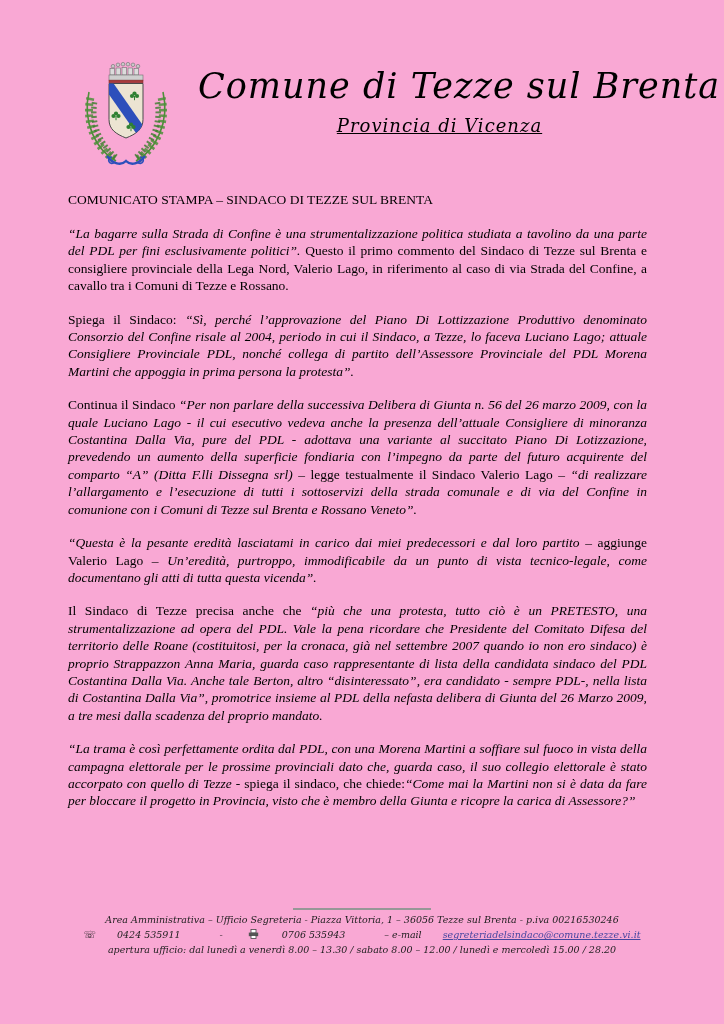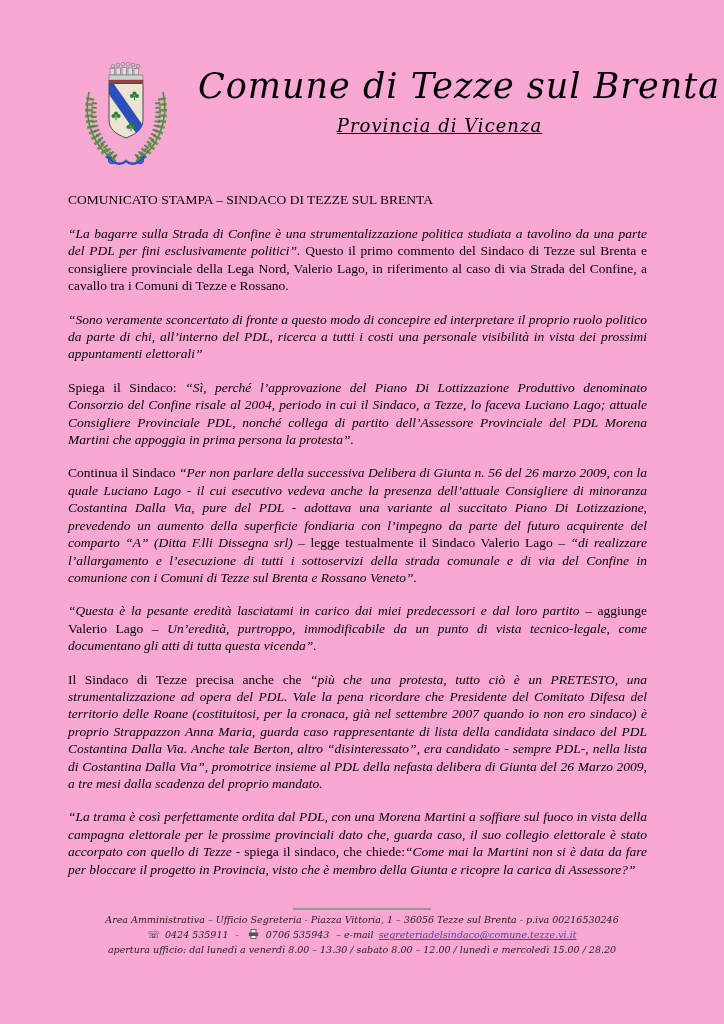--- a/index.html
+++ b/index.html
@@ -54,21 +54,21 @@
     width:138px;height:0;
     border-top:2px solid #979797;
     margin:0 auto 3px auto;
   }
   .contact-line .glyph{
     font-family:"DejaVu Sans", sans-serif;
     font-style:normal;font-size:10px;
   }
   .contact-line svg{vertical-align:-1px;margin:0 2px 0 4px;}
   .email-link{color:#4646a0;text-decoration:underline;text-align:right;}
-  .sp{margin:0 2px;}
+  .sp{margin:0 18px;}
 </style>
 </head>
 <body>
 
 <div class="page">
 
   <header class="letterhead">
     <svg class="crest" width="104" height="112" viewBox="0 0 100 112" aria-hidden="true">
 
       <g fill="none" stroke="#4e8f3a">
@@ -134,21 +134,20 @@
     <div class="head-text">
       <div class="muni-title">Comune di Tezze sul Brenta</div>
       <div class="province">Provincia di Vicenza</div>
     </div>
   </header>
 
   <main class="press-body">
     <p class="heading">COMUNICATO STAMPA – SINDACO DI TEZZE SUL BRENTA</p>
     <div id="paragraphs">
         <p class="body-par"><span class="it">“La bagarre sulla Strada di Confine è una strumentalizzazione politica studiata a tavolino da una parte del PDL per fini esclusivamente politici”.</span><span> Questo il primo commento del Sindaco di Tezze sul Brenta e consigliere provinciale della Lega Nord, Valerio Lago, in riferimento al caso di via Strada del Confine, a cavallo tra i Comuni di Tezze e Rossano.</span></p>
-        <p class="body-par"><span class="it">“Sono veramente sconcertato di fronte a questo modo di concepire ed interpretare il proprio ruolo politico da parte di chi, all’interno del PDL, ricerca a tutti i costi una personale visibilità in vista dei prossimi appuntamenti elettorali”</span></p>
         <p class="body-par"><span>Spiega il Sindaco: </span><span class="it">“Sì, perché l’approvazione del Piano Di Lottizzazione Produttivo denominato Consorzio del Confine risale al 2004, periodo in cui il Sindaco, a Tezze,  lo faceva  Luciano Lago; attuale Consigliere Provinciale PDL, nonché collega di partito dell’Assessore Provinciale del PDL Morena Martini che appoggia in prima persona la protesta”.</span></p>
         <p class="body-par"><span>Continua il Sindaco </span><span class="it">“Per non parlare della successiva Delibera di Giunta n. 56 del 26 marzo 2009, con la quale Luciano Lago -  il cui esecutivo vedeva anche la presenza dell’attuale Consigliere di minoranza Costantina Dalla Via, pure del PDL -  adottava una variante al succitato Piano Di Lotizzazione, prevedendo un aumento della superficie fondiaria con l’impegno da parte del futuro acquirente del comparto “A” (Ditta F.lli Dissegna srl) </span><span>– legge testualmente il Sindaco Valerio Lago – </span><span class="it">“di realizzare l’allargamento e l’esecuzione   di tutti i sottoservizi della strada comunale e di via del Confine in comunione con i Comuni di Tezze sul Brenta e Rossano Veneto”.</span></p>
         <p class="body-par"><span class="it">“Questa è la pesante eredità lasciatami in carico dai miei predecessori e dal loro partito – </span><span>aggiunge Valerio Lago – </span><span class="it">Un’eredità, purtroppo, immodificabile da un punto di vista tecnico-legale, come documentano gli atti di tutta questa vicenda”.</span></p>
         <p class="body-par"><span>Il Sindaco di Tezze precisa anche che </span><span class="it">“più che una protesta, tutto ciò è un PRETESTO, una strumentalizzazione ad opera del PDL. Vale la pena ricordare che  Presidente del Comitato Difesa del territorio delle Roane (costituitosi, per la cronaca, già nel settembre 2007 quando io non ero sindaco)  è proprio Strappazzon Anna Maria, guarda caso rappresentante di lista della candidata sindaco del PDL Costantina Dalla Via. Anche tale Berton, altro “disinteressato”, era candidato - sempre PDL-, nella lista di Costantina Dalla Via”, promotrice insieme al PDL  della nefasta delibera di Giunta del 26 Marzo 2009,  a tre mesi dalla scadenza del proprio  mandato.</span></p>
         <p class="body-par"><span class="it">“La trama è così perfettamente ordita dal PDL, con una Morena Martini a soffiare sul fuoco in vista della campagna elettorale per le prossime provinciali dato che, guarda caso, il suo collegio elettorale è stato accorpato con quello di Tezze - </span><span>spiega il sindaco, che chiede:</span><span class="it">“Come mai la Martini non si è data da fare per bloccare il progetto in Provincia, visto che è membro della Giunta e ricopre la carica di Assessore?”</span></p>
       </div>
   </main>
 
   <footer class="page-footer">
     <div class="footer-rule"></div>

